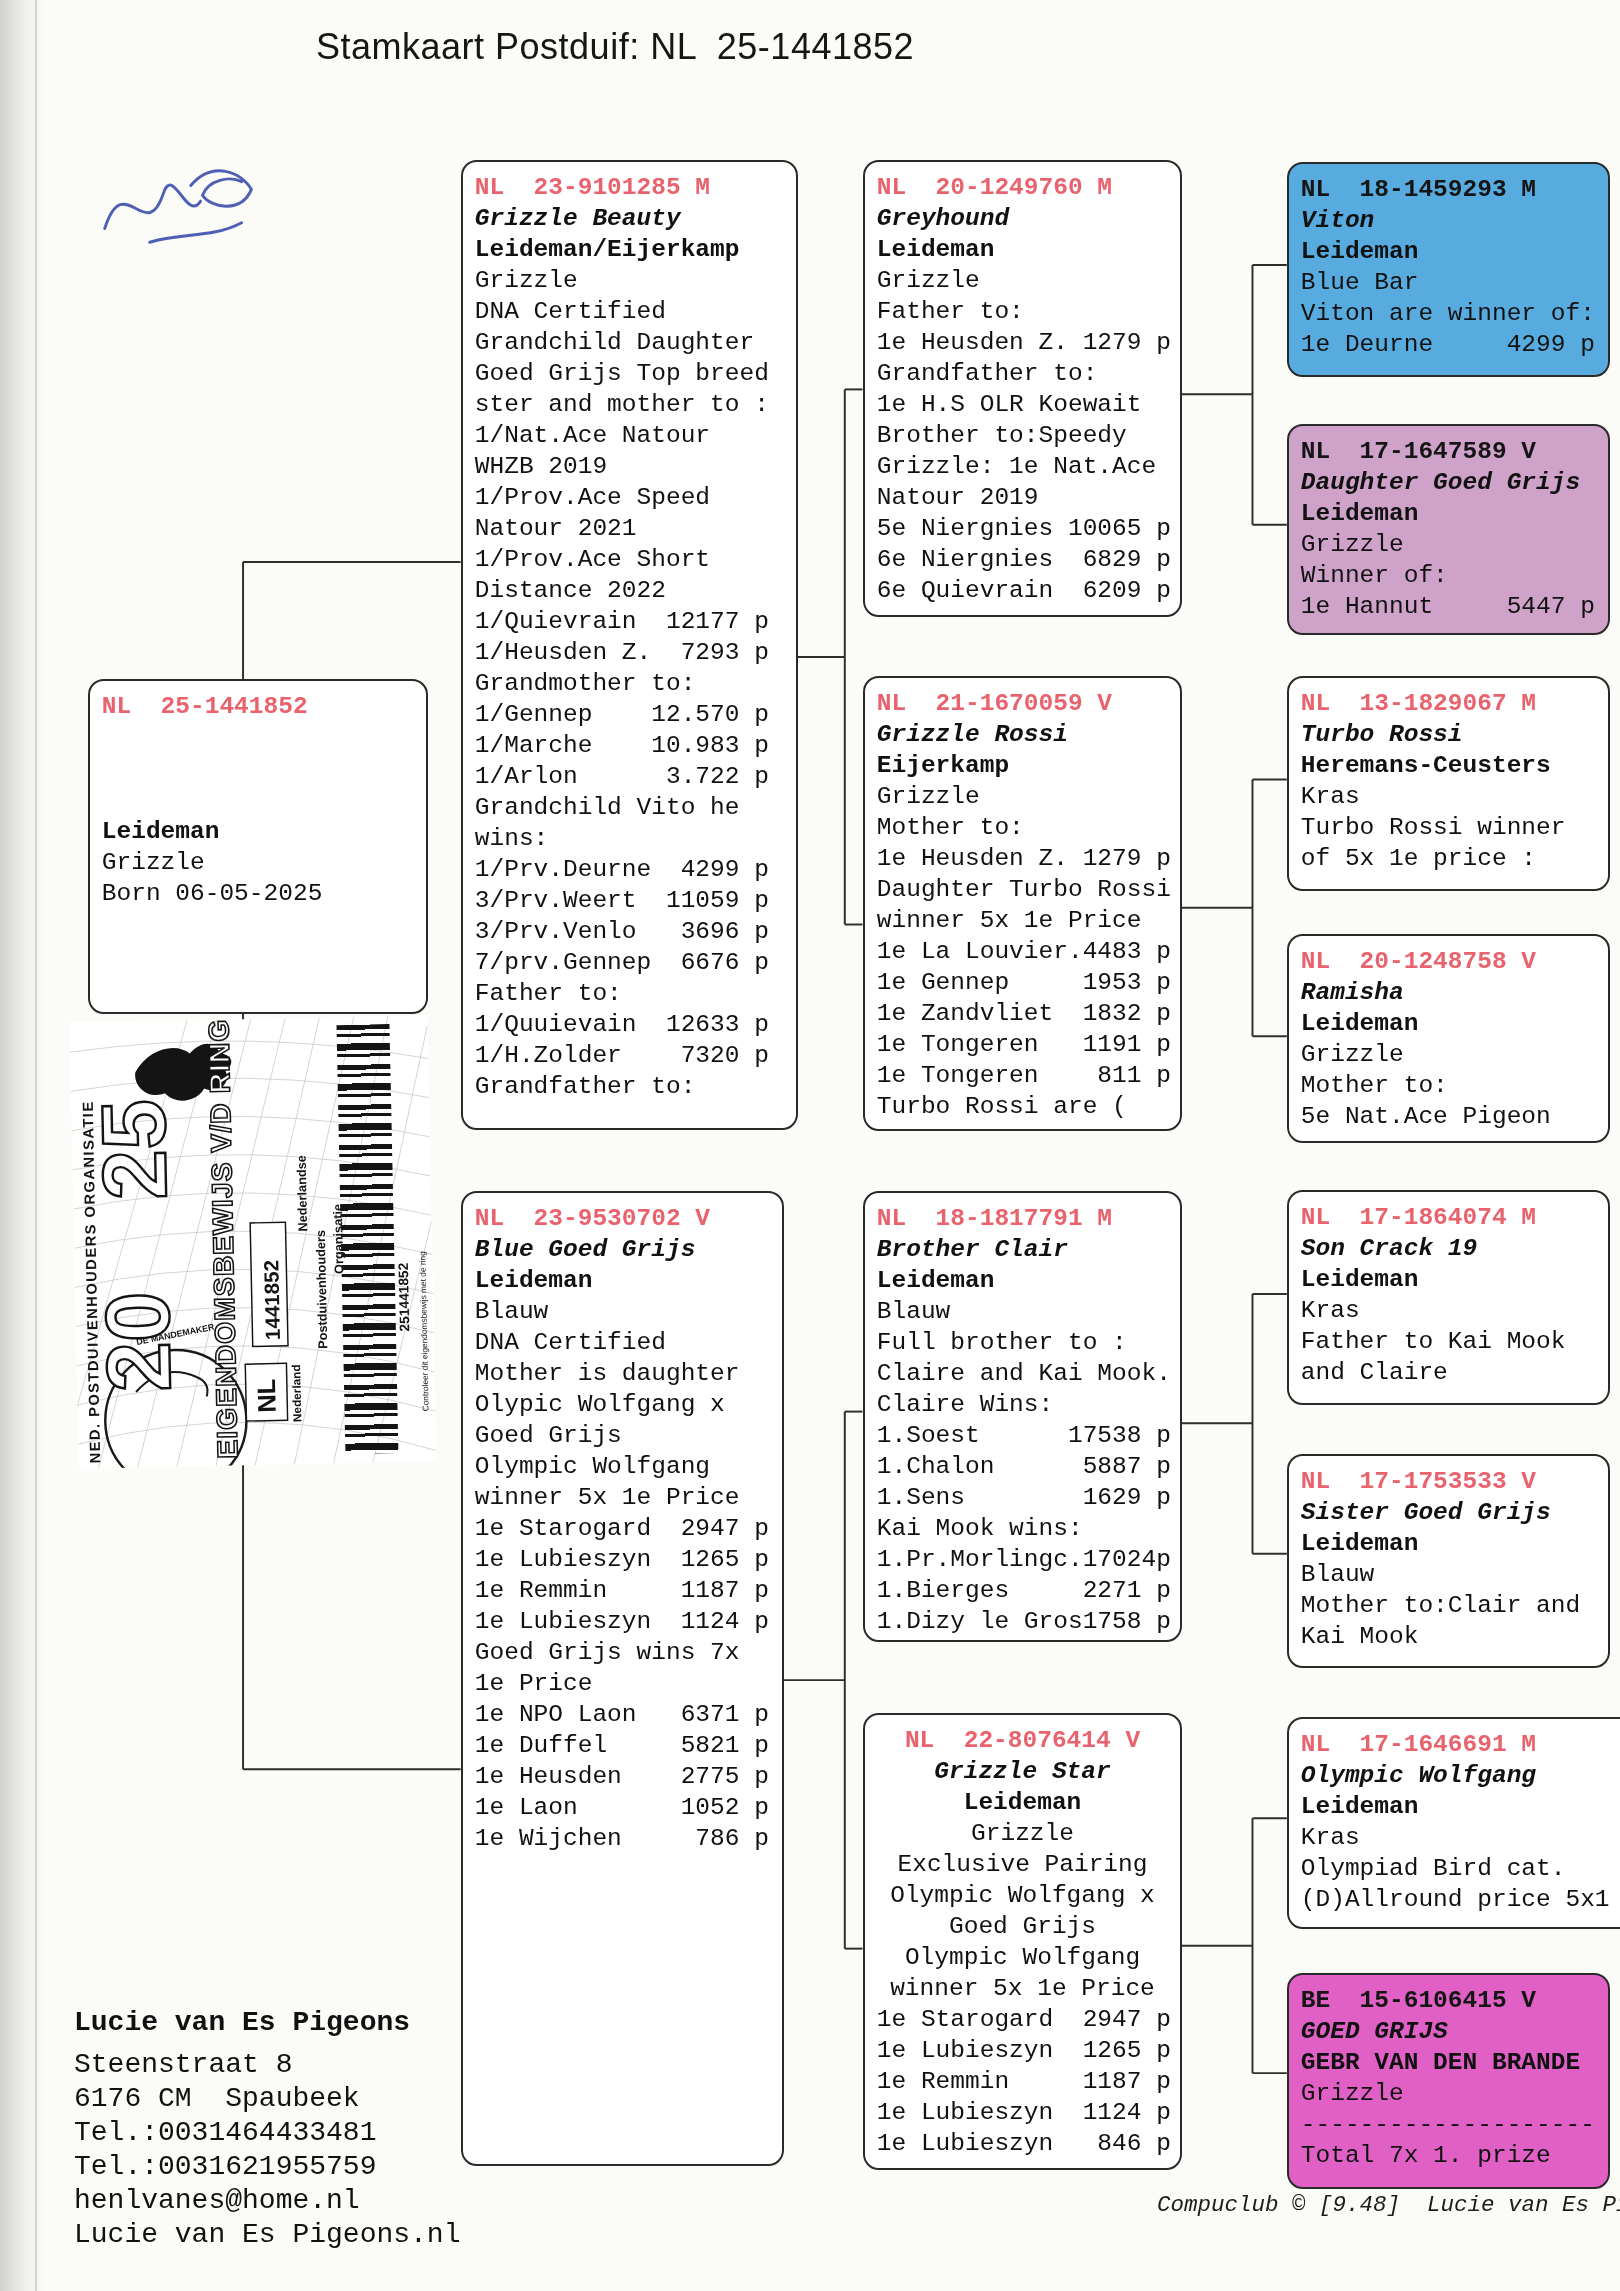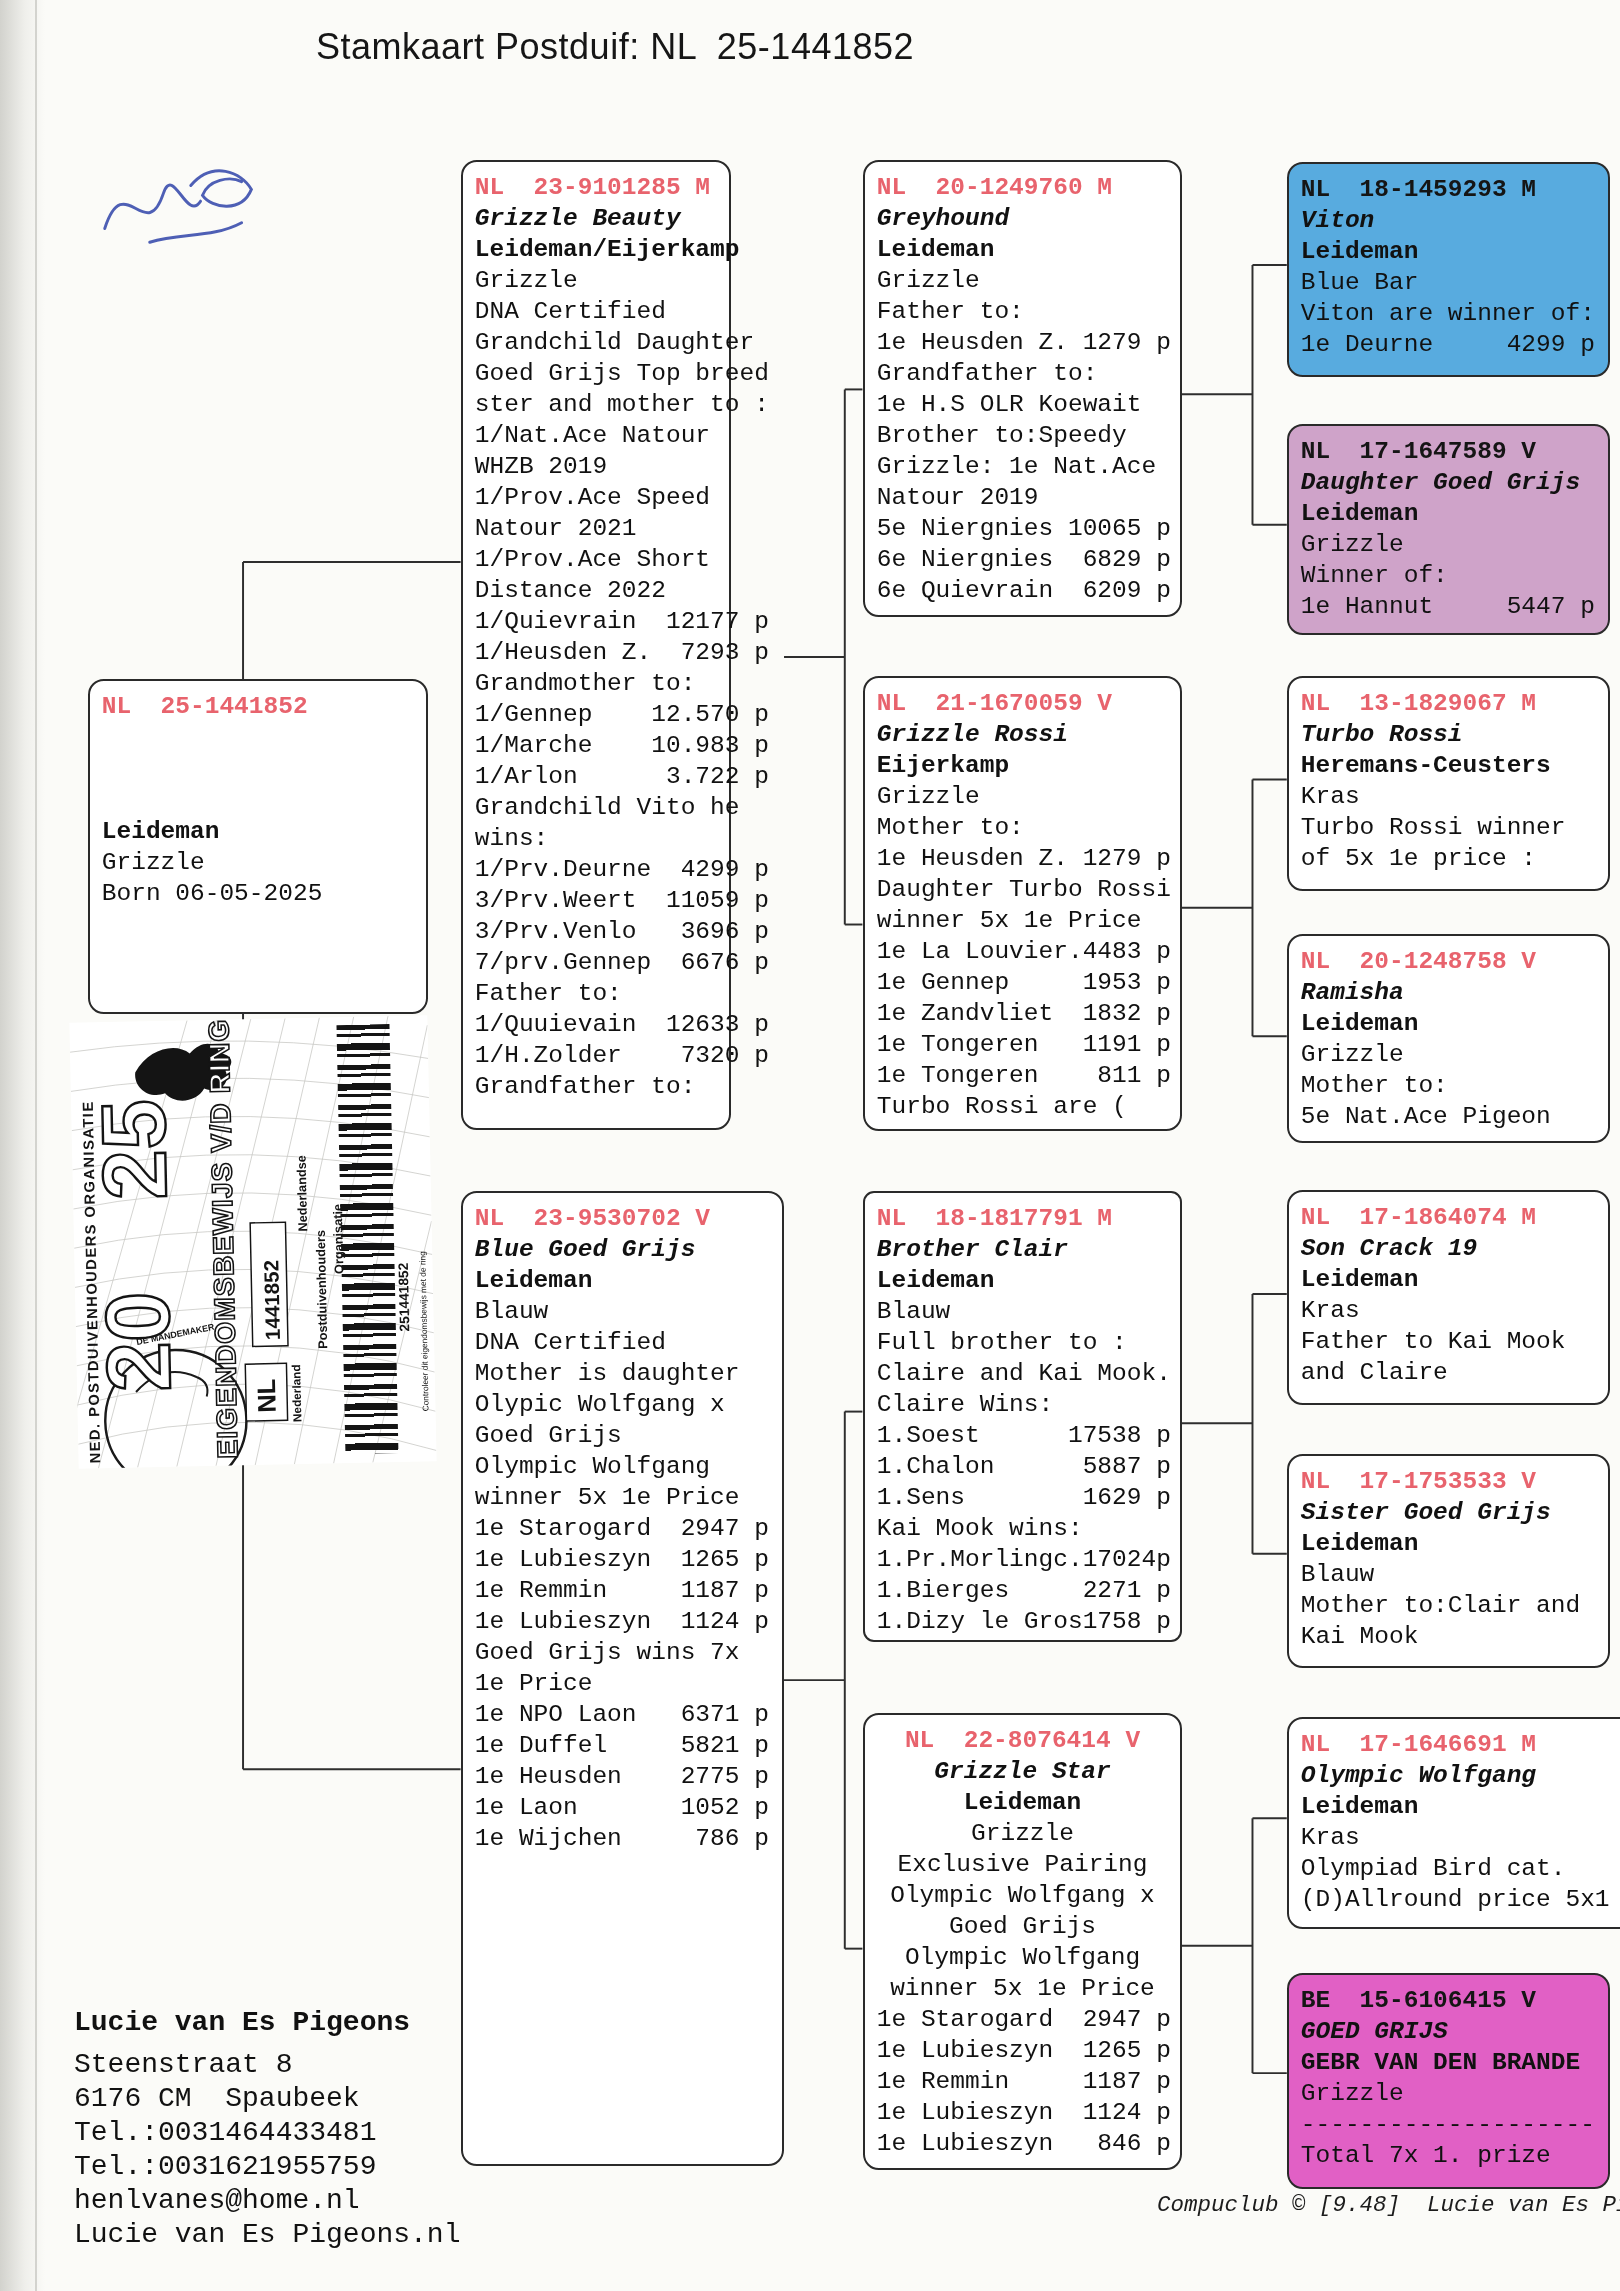--- a/index.html
+++ b/index.html
@@ -13,25 +13,25 @@
   #connectors{position:absolute;left:0;top:0;z-index:0;}
   .pbox{position:absolute;z-index:1;background:#fff;border:2px solid #2a2a2a;border-radius:15.7px;
         padding:9.8px 11.8px;font-size:24.5px;line-height:31px;box-sizing:border-box;}
   .ring{color:var(--ring-red,#e8636d);font-weight:700;white-space:pre;}
   .colored .ring{color:#151515;}
   .pname{font-weight:700;font-style:italic;white-space:pre;}
   .pbreeder{font-weight:700;white-space:pre;}
   .ln{white-space:pre;}
   .box-subject{left:88px;top:679px;width:340px;height:335px;}
   .box-subject .pbreeder{margin-top:94px;}
-  .box-father{left:461px;top:160px;width:270px;height:970px;}
+  .box-father{left:461px;top:160px;width:337px;height:970px;}
   .box-mother{left:461px;top:1191px;width:323px;height:975px;}
   .box-gp1{left:863px;top:160px;width:319px;height:457px;}
   .box-gp2{left:863px;top:676px;width:319px;height:455px;}
-  .box-gp3{left:863px;top:1191px;width:319px;height:451px;border-radius:11px;}
+  .box-gp3{left:863px;top:1191px;width:319px;height:451px;}
   .box-gp4{left:863px;top:1713px;width:319px;height:457px;text-align:center;}
   .box-ggp1{left:1287px;top:162px;width:323px;height:215px;}
   .box-ggp2{left:1287px;top:424px;width:323px;height:211px;}
   .box-ggp3{left:1287px;top:676px;width:323px;height:215px;}
   .box-ggp4{left:1287px;top:934px;width:323px;height:209px;}
   .box-ggp5{left:1287px;top:1190px;width:323px;height:215px;}
   .box-ggp6{left:1287px;top:1454px;width:323px;height:214px;}
   .box-ggp7{left:1287px;top:1717px;width:379px;height:212px;}
   .box-ggp8{left:1287px;top:1973px;width:323px;height:216px;}
   #signature{position:absolute;left:93px;top:152px;z-index:1;}

